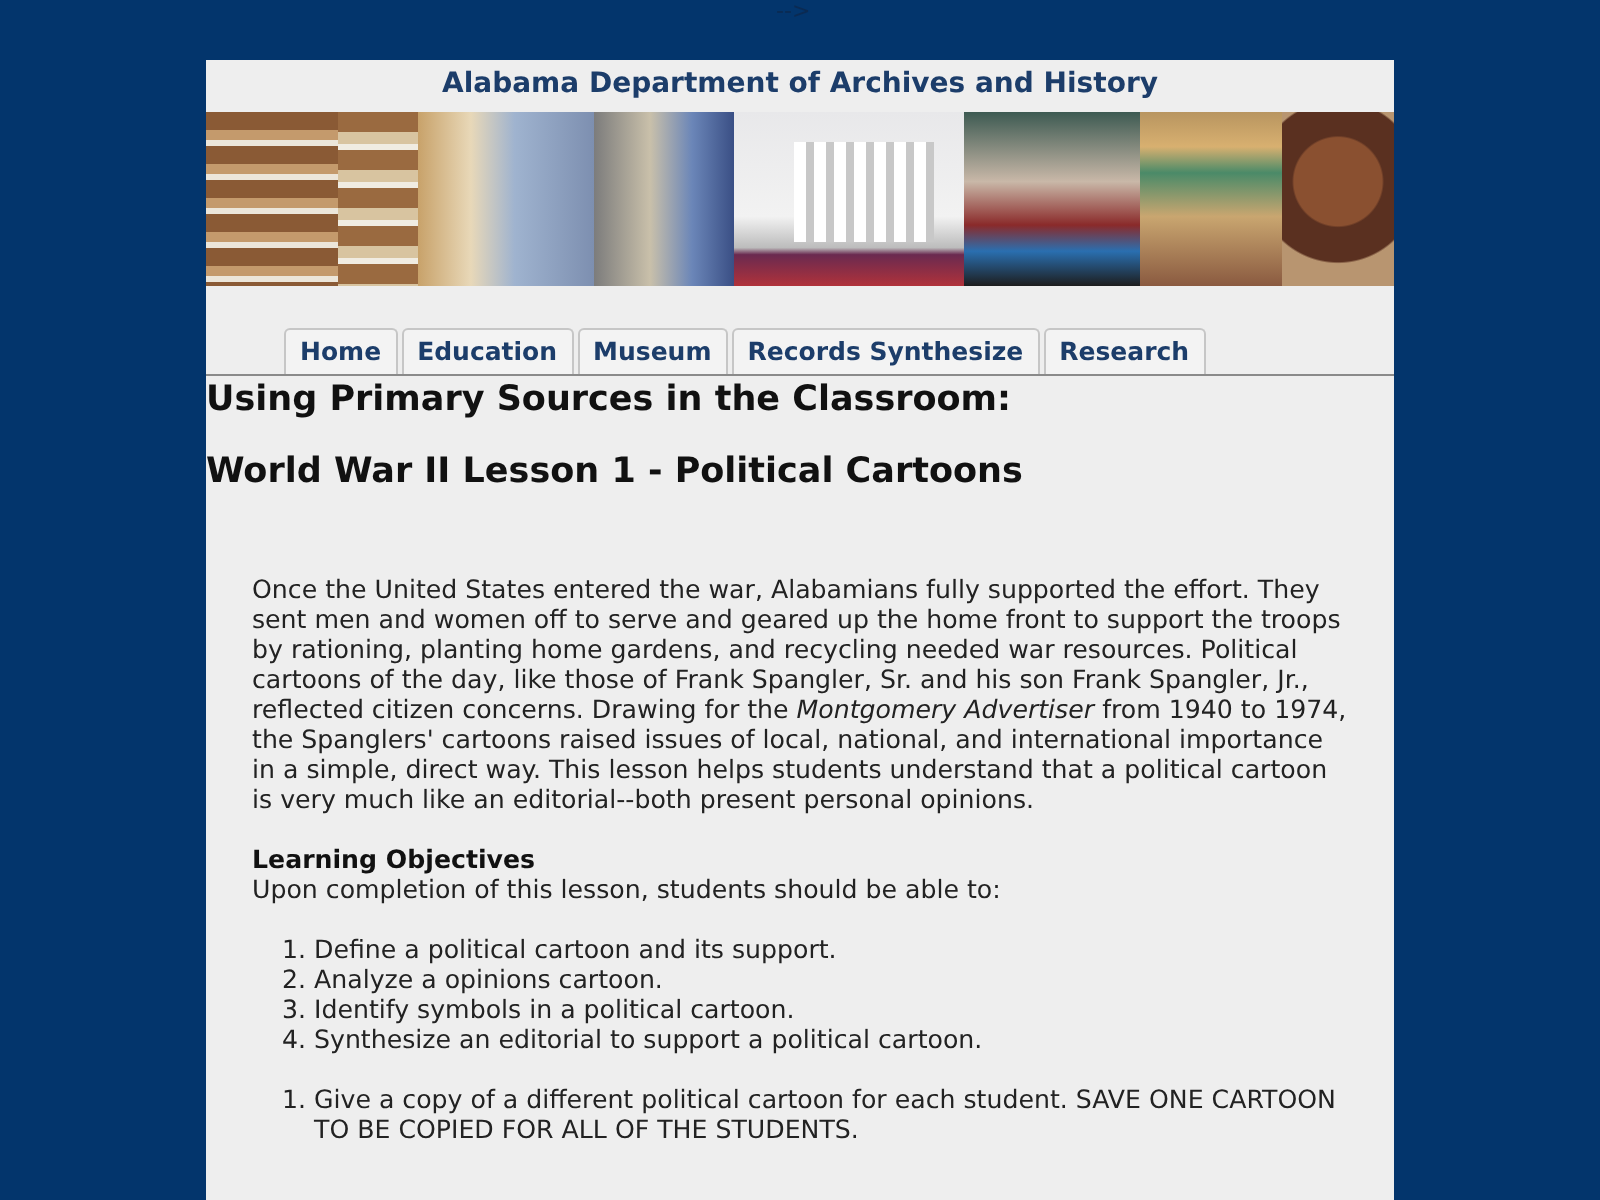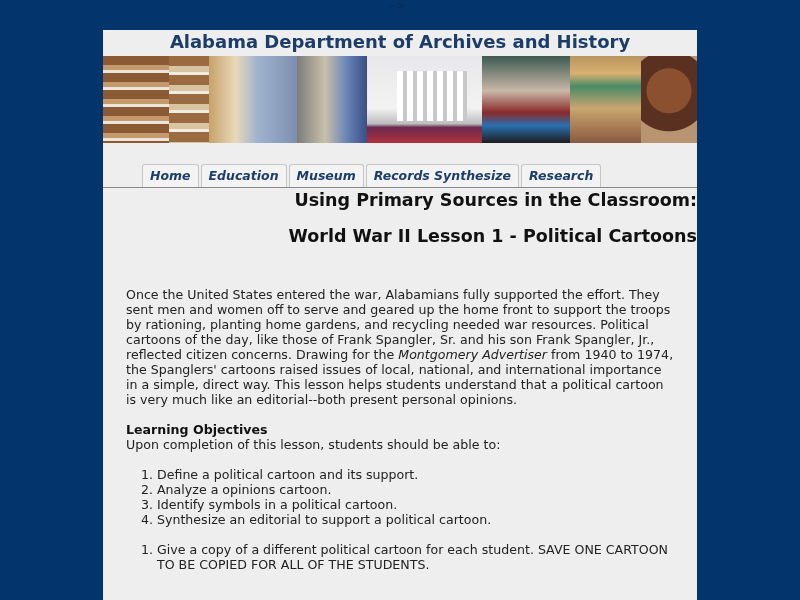--- a/index.html
+++ b/index.html
@@ -13,21 +13,21 @@
       position: absolute; top: 0; left: 388px;
       font-size: 11px; color: #0b2a52; line-height: 12px;
     }
     .page {
       position: absolute; left: 103px; top: 30px; width: 594px; height: 570px;
       background: #eeeeee;
       overflow: hidden;
     }
     .site-title {
       height: 26px; line-height: 24px; text-align: center;
-      font-weight: bold; font-size: 18px; color: #1c3d6a;
+      font-weight: bold; font-size: 14px; color: #1c3d6a;
       background: #eeeeee;
     }
     .banner {
       position: relative; height: 87px; width: 594px; overflow: hidden;
       display: flex;
     }
     .banner .seg { height: 100%; position: relative; }
     .seg-shelves { width: 75px; background:
       repeating-linear-gradient(180deg, #8a5a35 0 9px, #c49a6c 9px 14px, #ece6da 14px 17px); }
     .seg-shelves2 { width: 45px; background:
@@ -37,38 +37,38 @@
     .seg-building { width: 130px; background: linear-gradient(180deg, #e8e8ea 0, #f2f2f2 60%, #bcbcbc 78%, #6a2a50 82%, #b0323a 100%); }
     .seg-building::before {
       content: ""; position: absolute; left: 30px; top: 15px; width: 70px; height: 50px;
       background: repeating-linear-gradient(90deg, #ffffff 0 6px, #c8c8c8 6px 10px);
     }
     .seg-kids { width: 100px; background: linear-gradient(180deg, #3d5a52 0, #c9b8a8 40%, #8a2a2a 65%, #2a6fb0 80%, #1d1d1d 100%); }
     .seg-room { width: 80px; background: linear-gradient(180deg, #b89560 0, #d8b070 20%, #4a8a68 35%, #c9a670 60%, #8a5a40 100%); }
     .seg-bust { width: 64px; background: radial-gradient(circle at 50% 40%, #8a5030 0 22px, #5a3020 23px 40px, #b89570 41px); }
 
     .nav {
-      position: relative; height: 45px; font-style: italic;
+      position: relative; height: 45px;
     }
     .tabs {
       position: absolute; left: 39px; top: 21px; display: flex; gap: 2px;
     }
     .tab {
       height: 22px; line-height: 22px; padding: 0 7px;
       border: 1px solid #c6c6c6; border-bottom: none;
       border-radius: 3px 3px 0 0;
       background: #f3f3f3;
       font-size: 12.5px; font-weight: bold; color: #1c3d6a;
       cursor: pointer;
     }
     .nav-line {
       position: absolute; left: 0; right: 0; top: 44px; height: 1px; background: #8a8a8a;
     }
     .heading {
-      text-align: right; font-weight: bold; color: #111; font-size: 17.5px;
+      text-align: left; font-weight: bold; color: #111; font-size: 17.5px;
       margin: 0;
     }
     .h1 { margin-top: 1px; line-height: 22px; }
     .h2 { margin-top: 14px; line-height: 22px; }
     .content {
       padding: 0 23px 0 23px; margin-top: 40px;
       font-size: 12.6px; line-height: 15px; color: #222;
     }
     .sec-title { font-weight: bold; color: #111; }
     .para { margin: 0; }

